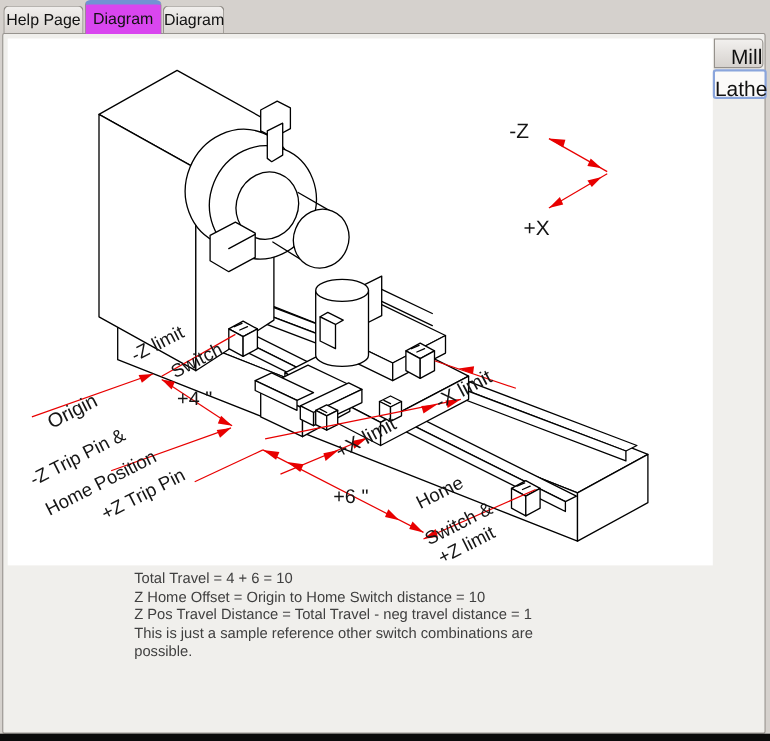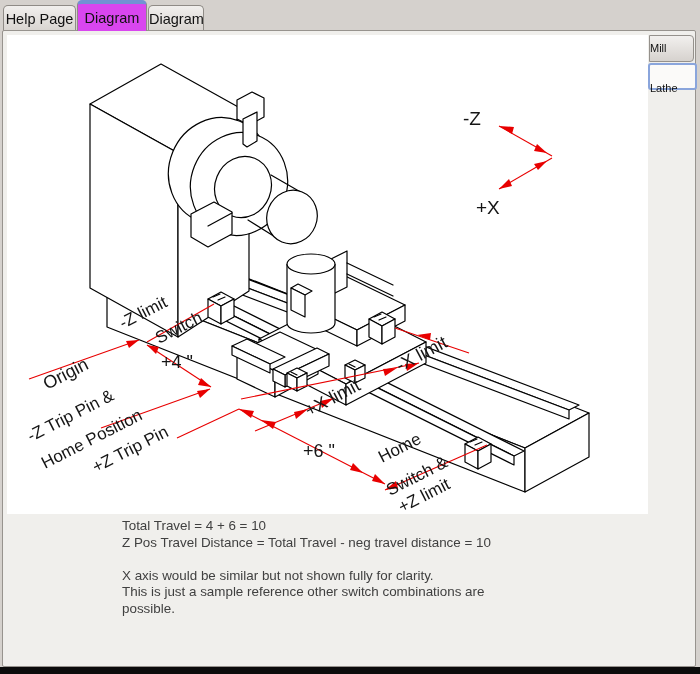--- a/index.html
+++ b/index.html
@@ -28,30 +28,30 @@
     position:absolute;left:2px;top:30px;width:694px;height:637px;
     box-sizing:border-box;background:#f0efec;
     border:1px solid #97938e;border-radius:2px;z-index:1;
   }
   .canvas{
     position:absolute;left:4px;top:4px;width:641px;height:479px;
     background:#ffffff;overflow:hidden;
   }
   
   .mtab{
-    position:absolute;box-sizing:border-box;text-align:left;
-    font-size:11px;color:#111;cursor:default;
+    position:absolute;box-sizing:border-box;text-align:right;
+    font-size:19px;color:#111;cursor:default;
   }
   .mtab.inactive{
     left:646px;top:4px;width:45px;height:27px;padding-top:6px;
     background:linear-gradient(#f2f0ee,#d6d2ce);
     border:1px solid #95918c;border-radius:0 4px 4px 0;
   }
   .mtab.active{
-    left:645px;top:32px;width:49px;height:27px;padding-top:17px;
+    left:645px;top:32px;width:49px;height:27px;padding-top:6px;
     background:#fbfaf9;border:2px solid #8aa5dc;border-radius:3px;
   }
   
   .notes{
     position:absolute;left:4px;top:483px;width:686px;
     padding:4px 0 0 115px;box-sizing:border-box;
     font-size:13.4px;line-height:16.6px;color:#404040;
   }
   .notes .gap{margin-top:16.6px;}
   
@@ -233,20 +233,20 @@
         <text class="lbl2" x="475" y="213" style="font-size:19px">+X</text>
       </g>
     </svg>
   </div>
 
   <div class="mtab inactive">Mill</div>
   <div class="mtab active">Lathe</div>
 
   <div class="notes">
     <div>Total Travel = 4 + 6 = 10</div>
-    <div>Z Pos Travel Distance = Total Travel - neg travel distance = 10</div>
-    <div class="gap">X axis would be similar but not shown fully for clarity.</div>
+    <div>Z Home Offset = Origin to Home Switch distance = 10</div>
+    <div>Z Pos Travel Distance = Total Travel - neg travel distance = 1</div>
     <div>This is just a sample reference other switch combinations are</div>
     <div>possible.</div>
   </div>
 </div>
 
 <div class="bottombar"></div>
 
 </body></html>

